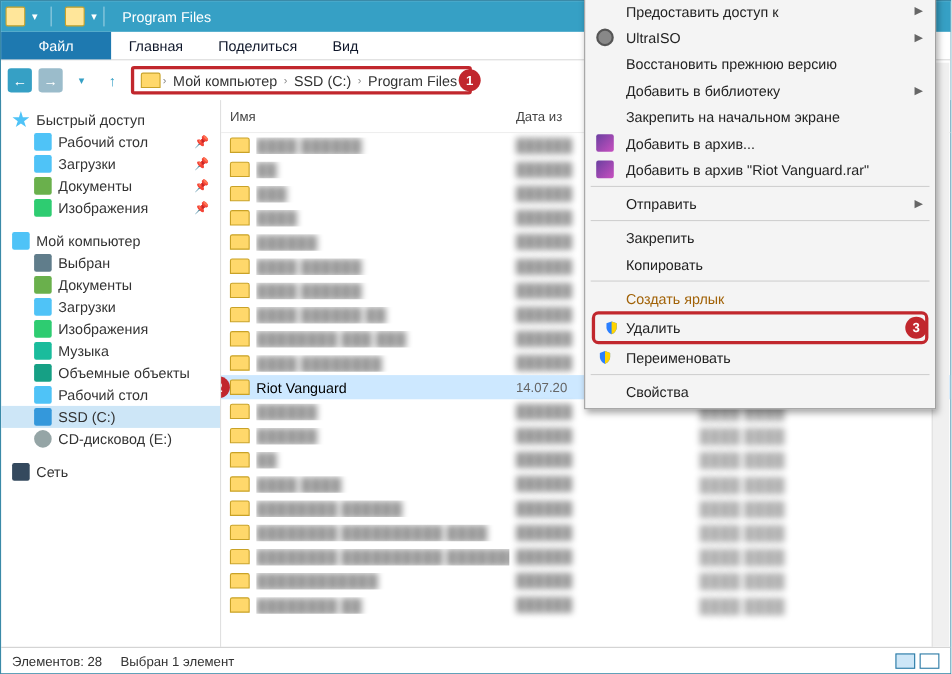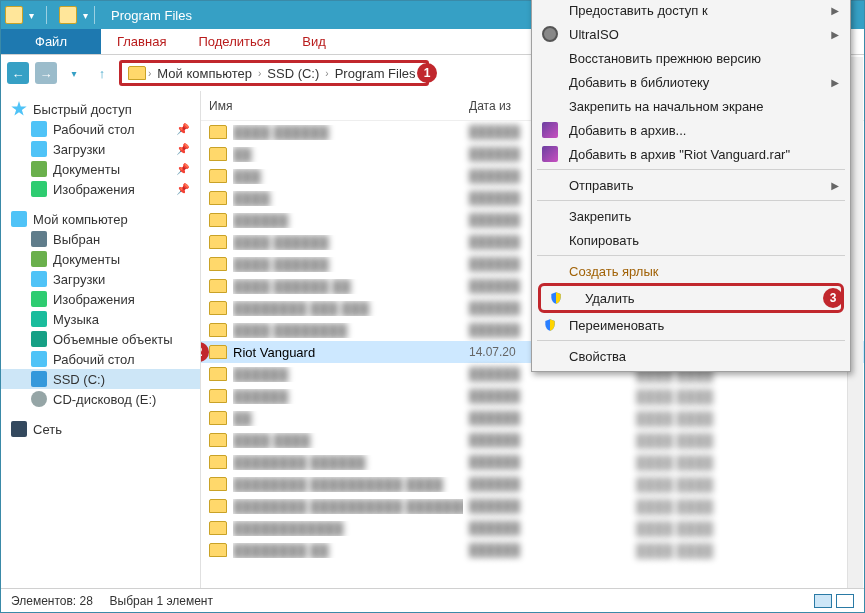--- a/index.html
+++ b/index.html
@@ -9,21 +9,21 @@
 
 .titlebar { height: 28px; background: #36a0c5; display: flex; align-items: center; color: #fff; padding-left: 4px; }
 .titlebar .qat { display: flex; gap: 6px; align-items: center; }
 .titlebar .qat .qicon { width: 18px; height: 18px; background: #ffe69a; border: 1px solid #c9a227; border-radius: 2px; }
 .titlebar .sep { width: 1px; height: 18px; background: rgba(255,255,255,0.5); margin: 0 6px; }
 .titlebar .title { margin-left: 10px; font-size: 13px; }
 
 
 .ribbon { height: 26px; background: #fff; display: flex; align-items: stretch; border-bottom: 1px solid #d0d0d0; }
 .ribbon .filetab { background: #1e79b0; color: #fff; padding: 0 34px; display: flex; align-items: center; font-size: 13px; }
-.ribbon .tab { padding: 0 16px; display: flex; align-items: center; font-size: 13px; color: #b91c1c; }
+.ribbon .tab { padding: 0 16px; display: flex; align-items: center; font-size: 13px; color: #0f172a; }
 
 
 .addr { height: 36px; background: #fff; display: flex; align-items: center; padding: 0 6px; gap: 6px; }
 .nav-btn { width: 22px; height: 22px; border-radius: 3px; color: #fff; display: flex; align-items: center; justify-content: center; font-size: 13px; }
 .nav-btn.back { background: #36a0c5; }
 .nav-btn.fwd { background: #9bbccb; }
 .nav-btn.up { color: #36a0c5; }
 .crumb-wrap { flex: 1; height: 26px; border: 3px solid #c1272d; border-radius: 3px; display: flex; align-items: center; padding: 0 6px; gap: 2px; background: #fff; position: relative; }
 .crumb-wrap .fico { width: 18px; height: 14px; background: #ffd86b; border: 1px solid #c9a227; border-radius: 2px 2px 0 0; }
 .crumb { font-size: 13px; color: #333; padding: 0 4px; }
@@ -78,21 +78,21 @@
 .status .views .v.on { background: #cde6f7; }
 
 
 .ctx { position: absolute; right: 14px; top: -6px; width: 320px; background: #f4f4f4; border: 1px solid #a0a0a0; box-shadow: 2px 3px 6px rgba(0,0,0,0.35); z-index: 50; padding: 3px; }
 .ctx .mi { display: flex; align-items: center; height: 24px; font-size: 13px; color: #222; padding: 0 8px 0 34px; gap: 8px; position: relative; }
 .ctx .mi.dis { color: #a16207; }
 .ctx .mi .mico { position: absolute; left: 6px; width: 18px; height: 18px; display: flex; align-items: center; justify-content: center; }
 .ctx .mi .arr { margin-left: auto; color: #666; font-size: 10px; }
 .ctx hr { border: none; border-top: 1px solid #d0d0d0; margin: 3px 2px; }
 .ctx .del-wrap { position: relative; border: 3px solid #c1272d; border-radius: 6px; margin: 0 3px; }
-.ctx .del-wrap .mi { padding-left: 44px; }
+.ctx .del-wrap .mi { padding-left: 28px; }
 .shield { width: 14px; height: 14px; }
 .badge.b3 { right: -2px; top: 2px; }
 .raricon { width:16px; height:16px; background:linear-gradient(135deg,#6b3fa0,#c850c0); border-radius:2px; }
 .uiso { width:16px; height:16px; border-radius:50%; background:#888; border:2px solid #555; }
 
 
 .vscroll { position: absolute; right: 1px; top: 56px; bottom: 24px; width: 16px; background: #f0f0f0; border-left: 1px solid #e0e0e0; }
 </style>
 </head>
 <body>

